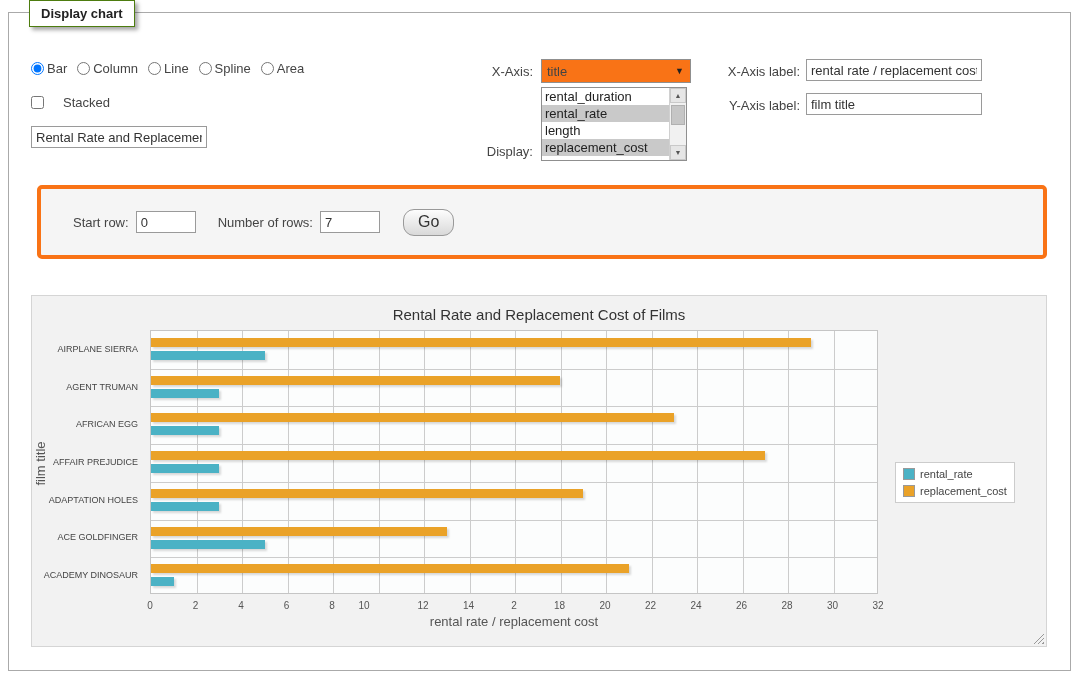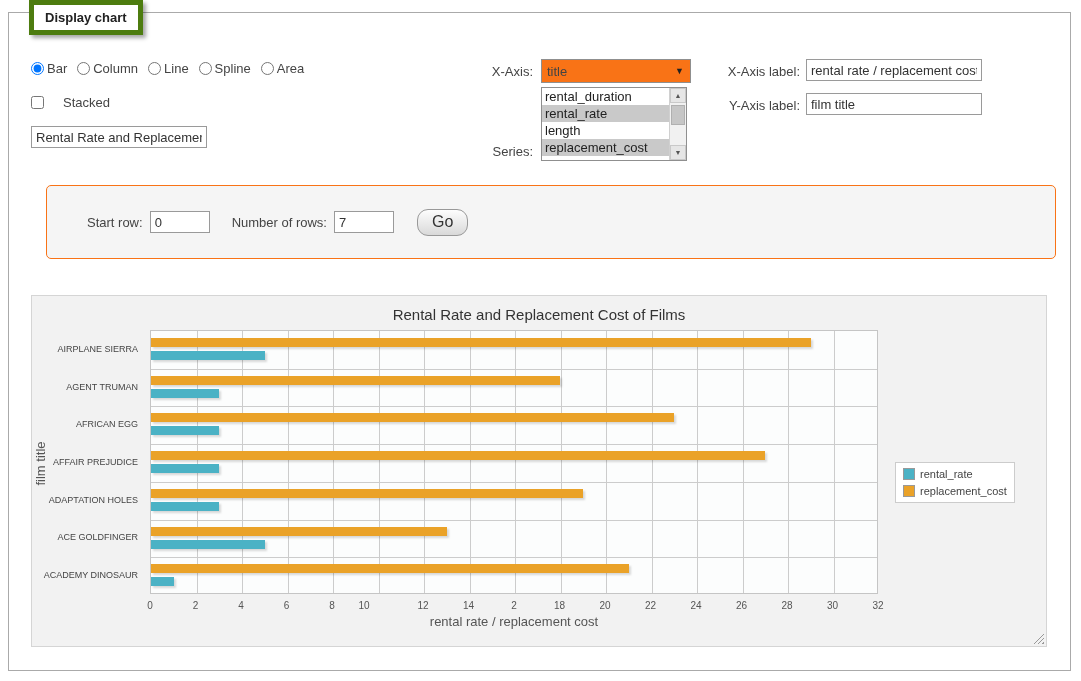--- a/index.html
+++ b/index.html
@@ -1,20 +1,20 @@
 <!DOCTYPE html>
 <html><head>
 <meta charset="utf-8">
 <style>
   * { box-sizing: border-box; margin: 0; padding: 0; }
   html,body { width:1081px; height:681px; background:#fff; font-family:"Liberation Sans", sans-serif; font-size:13px; color:#444; overflow:hidden; }
 
   .fieldset { position:absolute; left:8px; top:12px; width:1063px; height:659px; border:1px solid #aaa; background:#fff; }
 
-  .legend-box { position:absolute; left:20px; top:-13px; background:#fff; border:5px solid #4d7c0f; padding:5px 11px; font-weight:bold; font-size:13px; color:#222; box-shadow:3px 3px 4px rgba(0,0,0,0.35); }
+  .legend-box { position:absolute; left:20px; top:-13px; background:#fff; border:1px solid #4d7c0f; padding:5px 11px; font-weight:bold; font-size:13px; color:#222; box-shadow:3px 3px 4px rgba(0,0,0,0.35); }
 
   .chart-types { position:absolute; left:22px; top:48px; display:flex; align-items:center; gap:10px; }
   .chart-types label { display:flex; align-items:center; gap:3px; cursor:default; }
 
   .stacked-row { position:absolute; left:22px; top:82px; display:flex; align-items:center; gap:19px; }
 
   input[type=text] { border:1px solid #9a9a9a; height:22px; padding:0 4px; font-family:"Liberation Sans", sans-serif; font-size:13px; color:#333; background:#fff; }
 
   .title-input { position:absolute; left:22px; top:113px; width:176px; }
 
@@ -32,21 +32,21 @@
   .series-options .opt { height:17px; line-height:17px; padding-left:3px; font-size:13px; color:#222; white-space:nowrap; }
   .series-options .opt.sel { background:#c9c9c9; }
   .sbar { width:17px; background:#f1f1f1; border-left:1px solid #d0d0d0; position:relative; }
   .sb-btn { height:15px; background:#e6e6e6; border:1px solid #c9c9c9; font-size:7px; color:#555; text-align:center; line-height:13px; }
   .sb-btn.down { position:absolute; bottom:0; left:0; right:0; }
   .sb-thumb { position:absolute; left:1px; right:1px; top:17px; height:20px; background:#c6c6c6; border:1px solid #b0b0b0; }
 
   .xaxis-input { position:absolute; left:797px; top:46px; width:176px; }
   .yaxis-input { position:absolute; left:797px; top:80px; width:176px; }
 
-  .rows-box { position:absolute; left:37px; top:172px; width:1010px; height:74px; background:#f5f5f5; border:1px solid #f97316; border-radius:5px; display:flex; align-items:center; padding-left:40px; gap:7px; }
+  .rows-box { position:absolute; left:28px; top:172px; width:1010px; height:74px; background:#f5f5f5; border:4px solid #f97316; border-radius:5px; display:flex; align-items:center; padding-left:32px; gap:7px; }
   .rows-box input[type=text] { width:60px; }
   .rows-box .gap { width:8px; }
   .go-btn { margin-left:16px; padding:3px 14px 4px; font-family:"Liberation Sans", sans-serif; font-size:16px; color:#333; background:linear-gradient(#fdfdfd,#d9d9d9); border:1px solid #999; border-radius:11px; cursor:pointer; }
 
   .chart-panel { position:absolute; left:22px; top:282px; width:1016px; height:352px; background:#f2f2f2; border:1px solid #d5d5d5; }
   .chart-title { position:absolute; left:0; top:10px; width:100%; text-align:center; font-size:15px; color:#333; }
   .plot { position:absolute; left:118px; top:34px; width:728px; height:264px; background:#fcfdfd; border:1px solid #c5c5c5; }
   .gridline-v { position:absolute; top:0; bottom:0; width:1px; background:#ccc; }
   .gridline-h { position:absolute; left:0; right:0; height:1px; background:#ccc; }
   .bar { position:absolute; left:0; height:9px; box-shadow:2px 2px 2px rgba(0,0,0,0.15); }
@@ -99,21 +99,21 @@
   </label>
 
   <input type="text" class="title-input" value="Rental Rate and Replacement Cost of Films" style="">
 
   <span class="lbl xaxis-lbl">X-Axis:</span>
   <div class="select">
     <span>title</span>
     <span class="arrow">▼</span>
   </div>
 
-  <span class="lbl series-lbl">Series:</span>
+  <span class="lbl series-lbl">Display:</span>
   <div class="series-list">
     <div class="series-options" id="series-options">
         <div class="opt">rental_duration</div>
         <div class="opt sel">rental_rate</div>
         <div class="opt">length</div>
         <div class="opt sel">replacement_cost</div>
       </div>
     <div class="sbar">
       <div class="sb-btn">▲</div>
       <div class="sb-thumb"></div>

